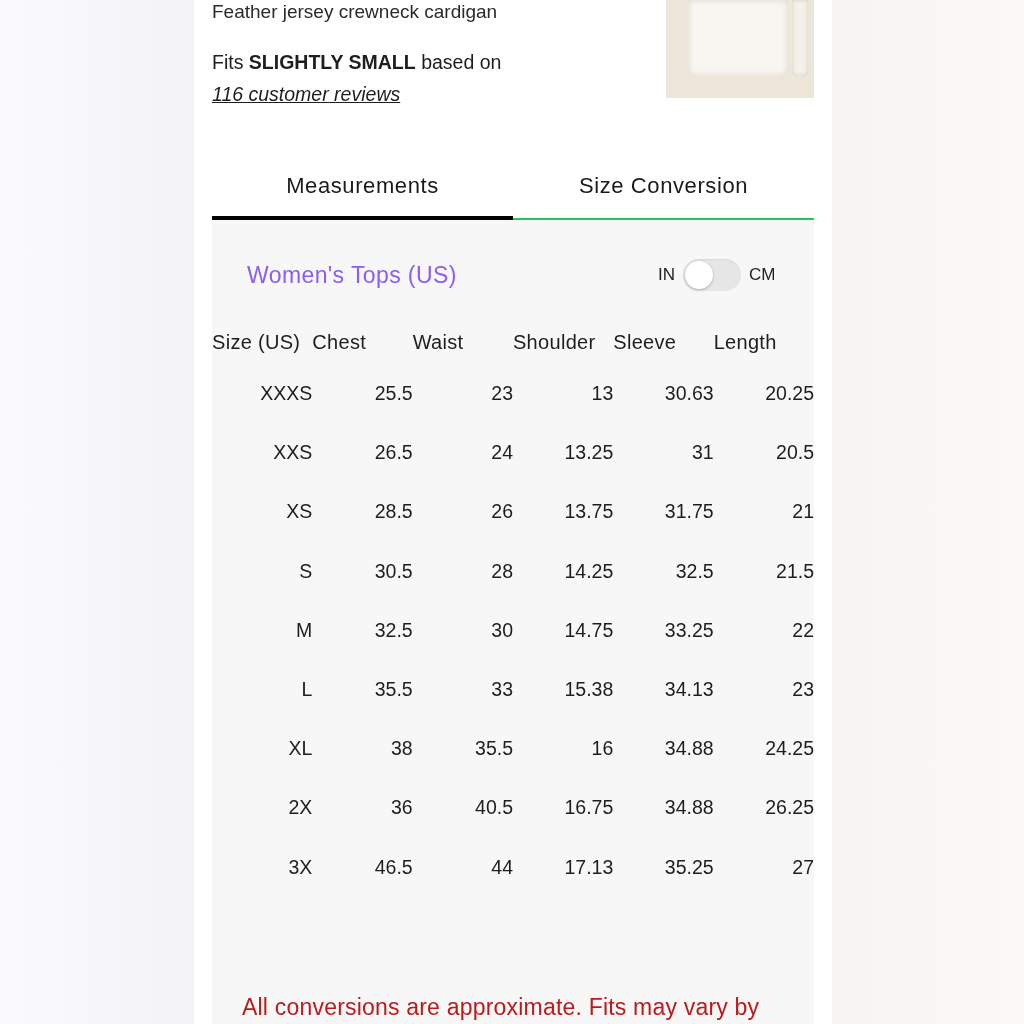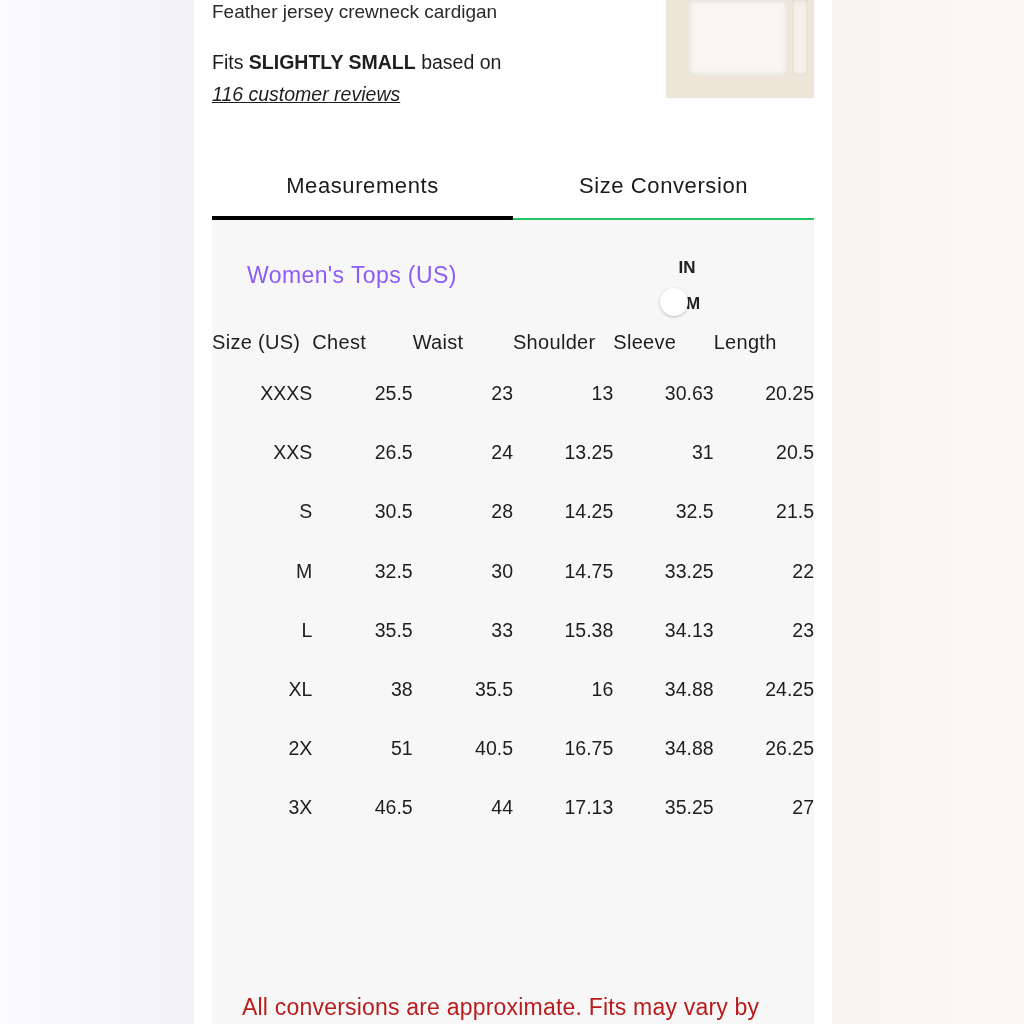--- a/index.html
+++ b/index.html
@@ -67,21 +67,21 @@
       position: absolute; left: 18px; top: 220px; width: 602px; height: 820px;
       background: #f7f7f7;
     }
     .panel-title {
       position: absolute; left: 35px; top: 42px;
       font-size: 23px; letter-spacing: 0.4px; color: #8b5cf6;
     }
     .unit-toggle {
       position: absolute; left: 446px; top: 38px; height: 34px;
       display: flex; align-items: center; gap: 8px;
-      font-size: 17px; font-weight: 700; color: #222; flex-direction: column;
+      font-size: 17px; font-weight: 400; color: #222;
     }
     .switch {
       width: 58px; height: 32px; border-radius: 16px; background: #e6e6e6;
       position: relative; cursor: pointer;
       box-shadow: inset 0 1px 2px rgba(0,0,0,0.06);
     }
     .switch .knob {
       position: absolute; left: 2px; top: 2px; width: 28px; height: 28px;
       border-radius: 50%; background: #fff;
       box-shadow: 0 1px 3px rgba(0,0,0,0.25);
@@ -174,20 +174,28 @@
           </tr>
           <tr>
             <td>XXS</td>
             <td>26.5</td>
             <td>24</td>
             <td>13.25</td>
             <td>31</td>
             <td>20.5</td>
           </tr>
           <tr>
+            <td>XS</td>
+            <td>28.5</td>
+            <td>26</td>
+            <td>13.75</td>
+            <td>31.75</td>
+            <td>21</td>
+          </tr>
+          <tr>
             <td>S</td>
             <td>30.5</td>
             <td>28</td>
             <td>14.25</td>
             <td>32.5</td>
             <td>21.5</td>
           </tr>
           <tr>
             <td>M</td>
             <td>32.5</td>
@@ -207,21 +215,21 @@
           <tr>
             <td>XL</td>
             <td>38</td>
             <td>35.5</td>
             <td>16</td>
             <td>34.88</td>
             <td>24.25</td>
           </tr>
           <tr>
             <td>2X</td>
-            <td>51</td>
+            <td>36</td>
             <td>40.5</td>
             <td>16.75</td>
             <td>34.88</td>
             <td>26.25</td>
           </tr>
           <tr>
             <td>3X</td>
             <td>46.5</td>
             <td>44</td>
             <td>17.13</td>

